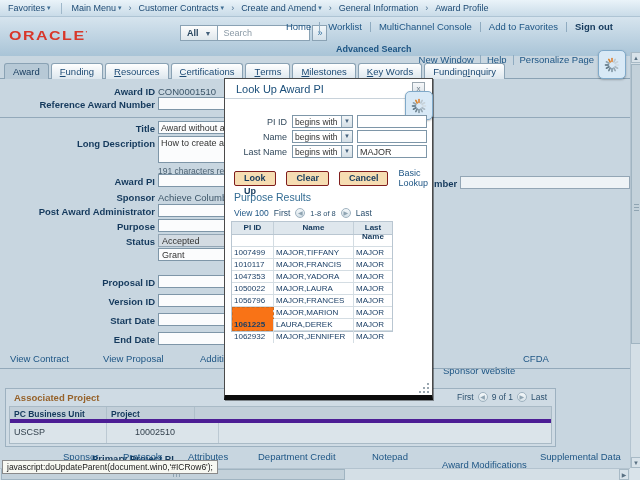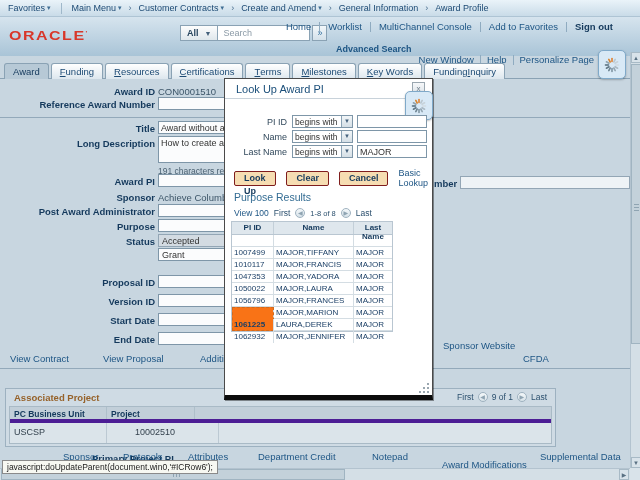--- a/index.html
+++ b/index.html
@@ -294,21 +294,21 @@
       <div class="finput" style="top: 196px;"></div>
       <div class="flabel" style="top: 217px;">Version ID</div>
       <div class="finput" style="top: 215px;"></div>
       <div class="flabel" style="top: 236px;">Start Date</div>
       <div class="finput" style="top: 234px;"></div>
       <div class="flabel" style="top: 255px;">End Date</div>
       <div class="finput" style="top: 253px;"></div>
       <span class="blue-link" style="position: absolute; left: 10px; top: 274px;">View Contract</span>
       <span class="blue-link" style="position: absolute; left: 103px; top: 274px;">View Proposal</span>
       <span class="blue-link" style="position: absolute; left: 200px; top: 274px;">Additio</span>
-      <span class="blue-link" style="position: absolute; left: 443px; top: 261px;">Sponsor Website</span>
+      <span class="blue-link" style="position: absolute; left: 443px; top: 286px;">Sponsor Website</span>
       <span class="blue-link" style="position: absolute; left: 523px; top: 274px;">CFDA</span>
       <div class="divider" style="top: 289px;"></div>
       <span class="blue-link" style="position: absolute; left: 63px; top: 372px;">Sponsor</span>
       <span class="blue-link" style="position: absolute; left: 123px; top: 372px;">Protocols</span>
       <span class="blue-link" style="position: absolute; left: 188px; top: 372px;">Attributes</span>
       <span class="blue-link" style="position: absolute; left: 258px; top: 372px;">Department Credit</span>
       <span class="blue-link" style="position: absolute; left: 372px; top: 372px;">Notepad</span>
       <span class="blue-link" style="position: absolute; left: 442px; top: 372px; margin-top: 8px;">Award Modifications</span>
       <span class="blue-link" style="position: absolute; left: 540px; top: 372px;">Supplemental Data</span>
     </div>

